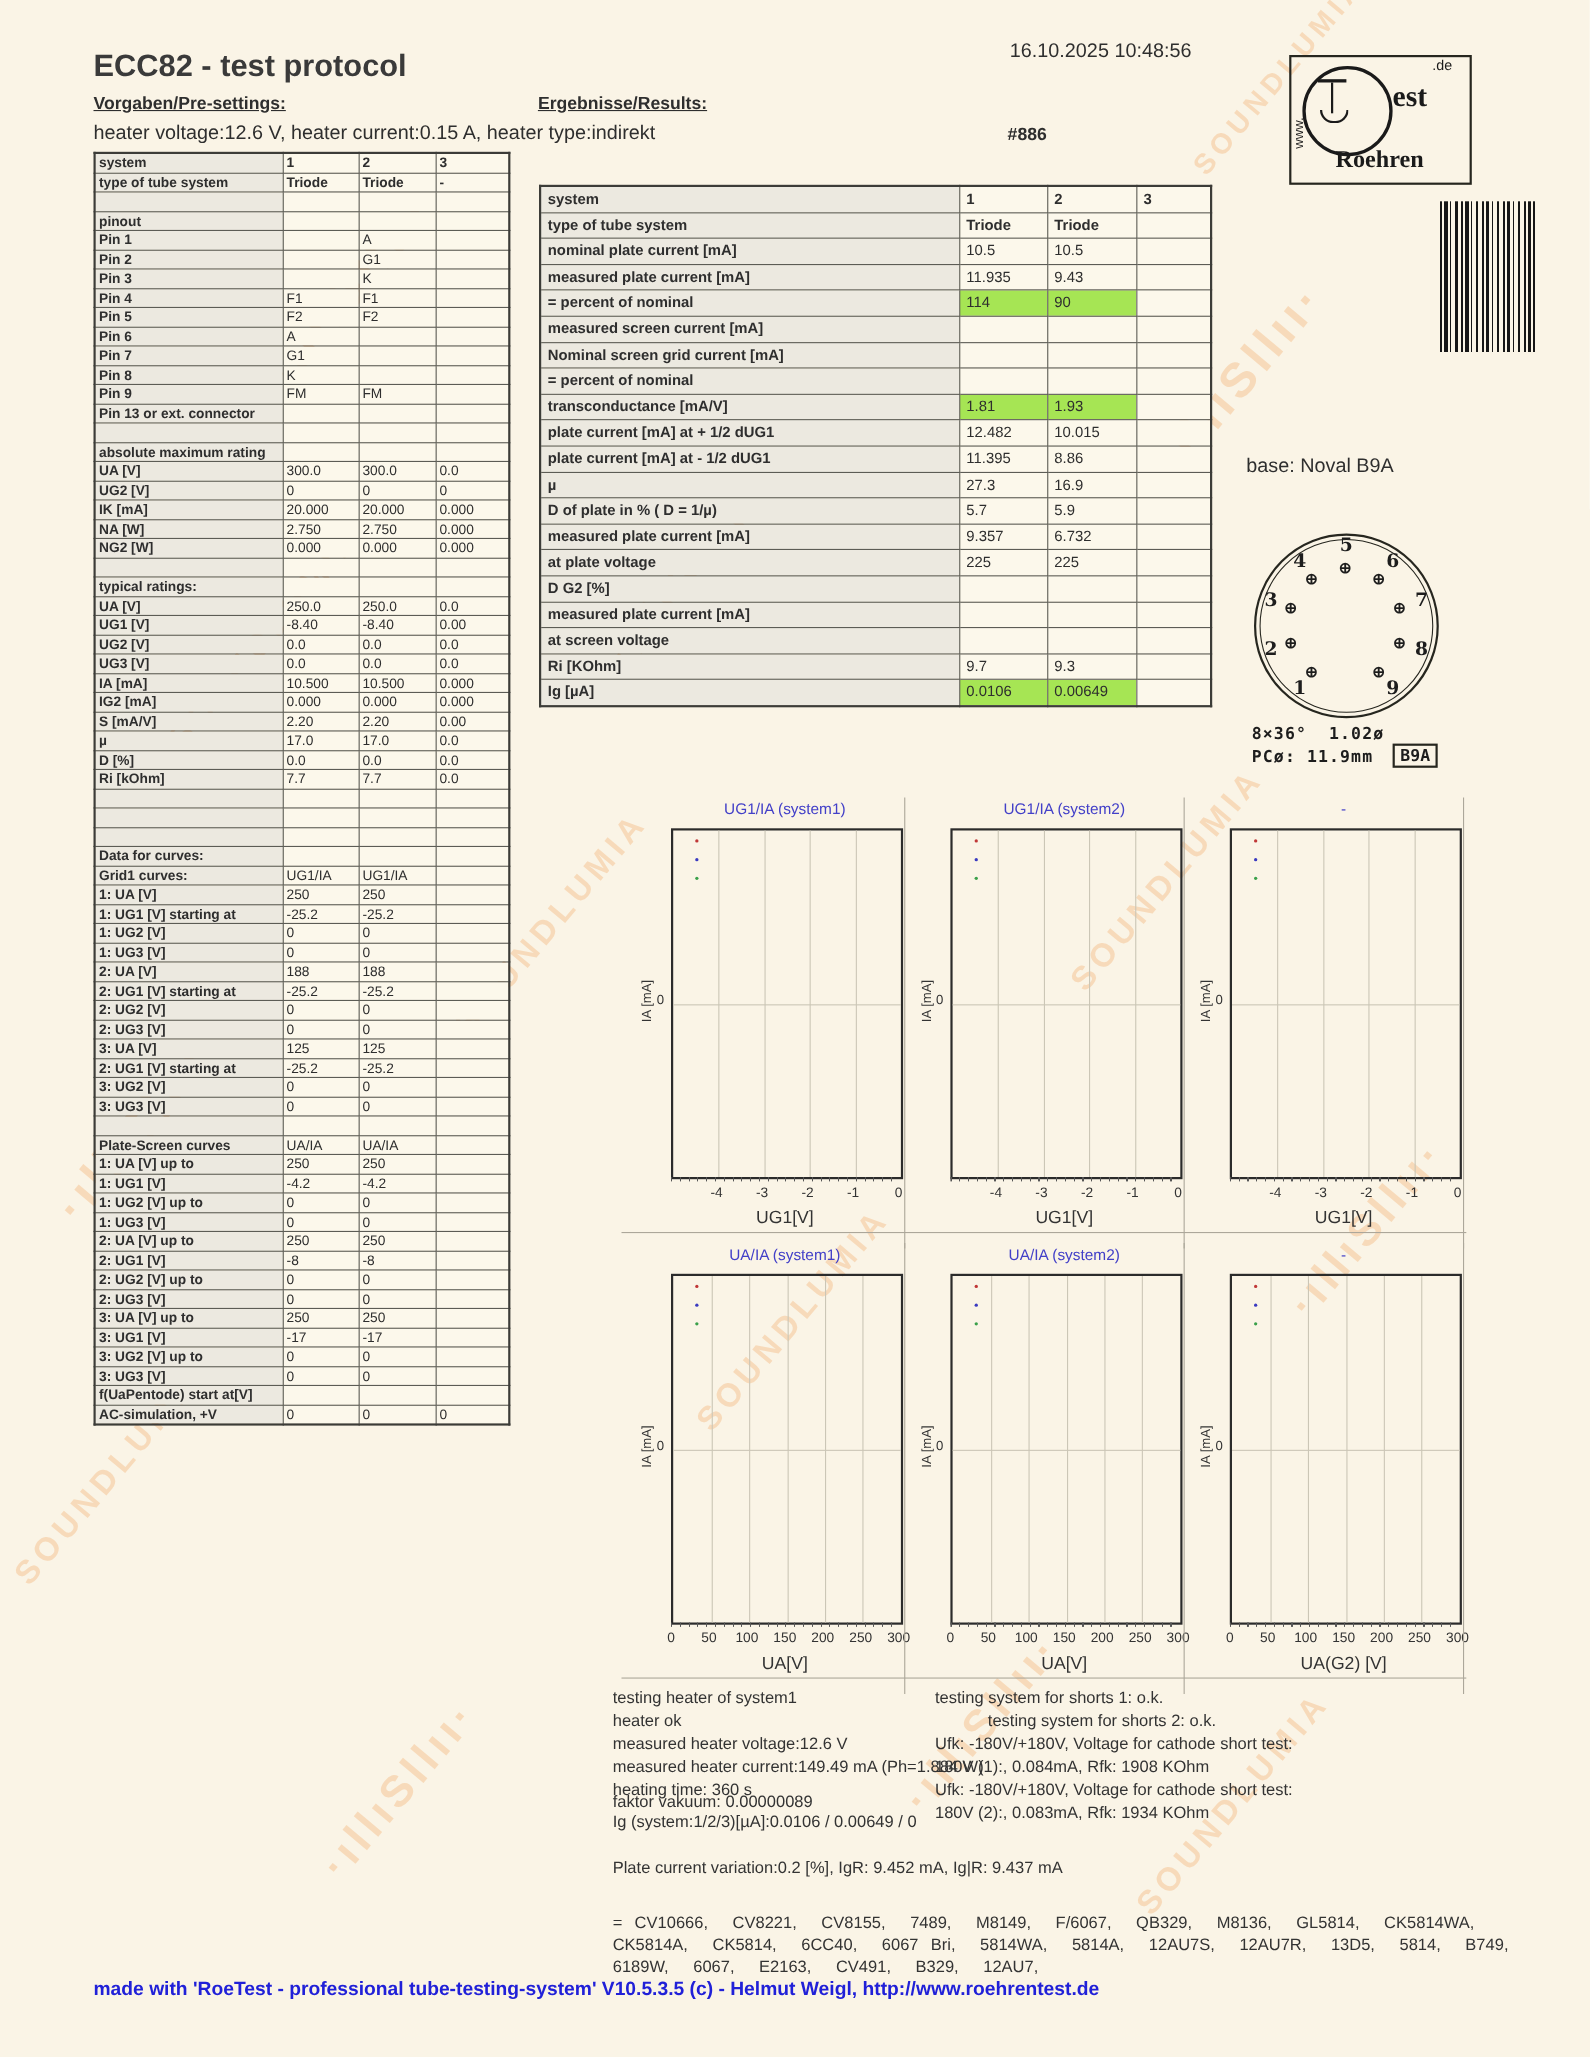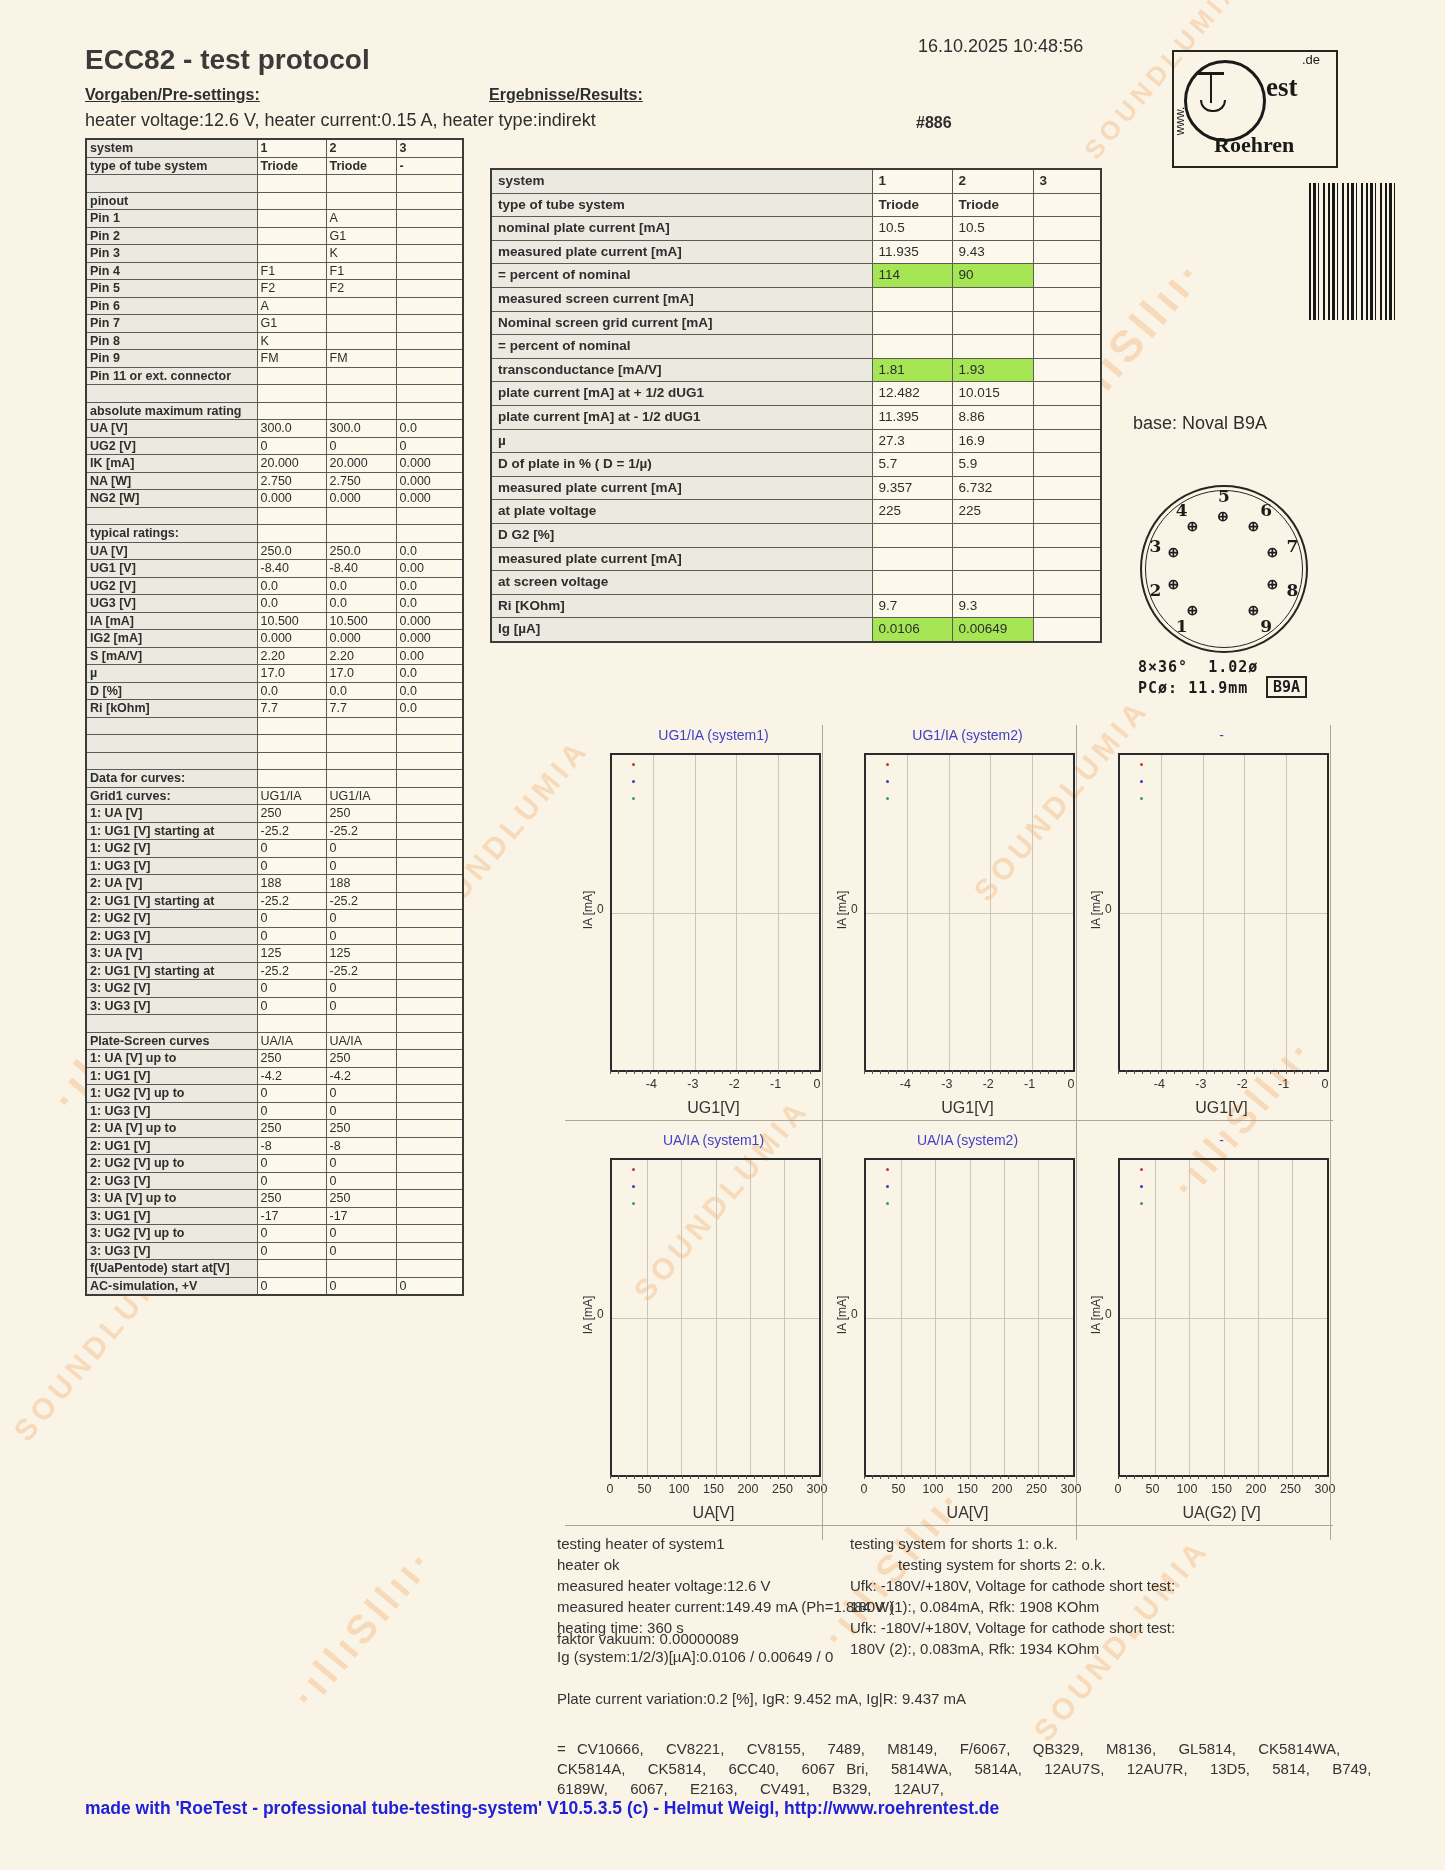--- a/index.html
+++ b/index.html
@@ -187,21 +187,21 @@
             <td class="val"></td>
             <td class="val"></td>
           </tr>
           <tr>
             <td class="lab">Pin 9</td>
             <td class="val">FM</td>
             <td class="val">FM</td>
             <td class="val"></td>
           </tr>
           <tr>
-            <td class="lab">Pin 11 or ext. connector</td>
+            <td class="lab">Pin 13 or ext. connector</td>
             <td class="val"></td>
             <td class="val"></td>
             <td class="val"></td>
           </tr>
           <tr>
             <td class="lab"></td>
             <td class="val"></td>
             <td class="val"></td>
             <td class="val"></td>
           </tr>

